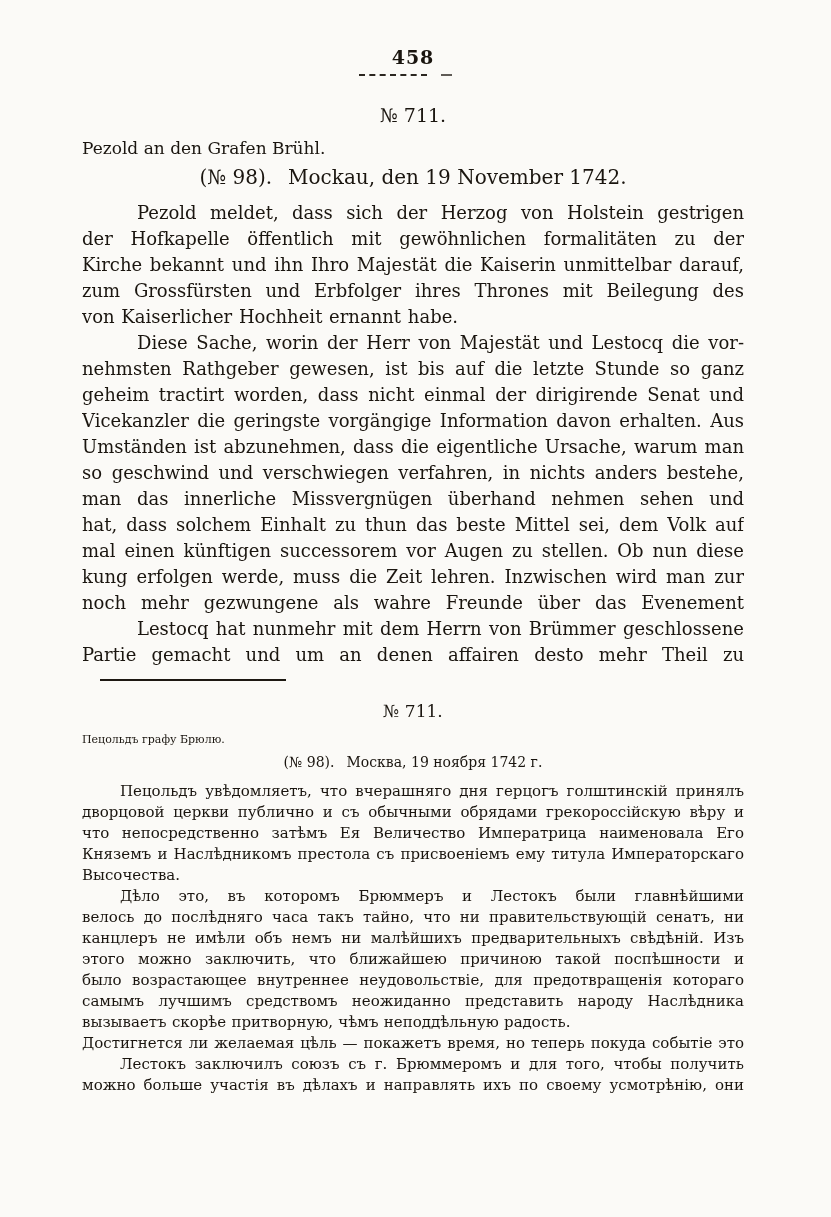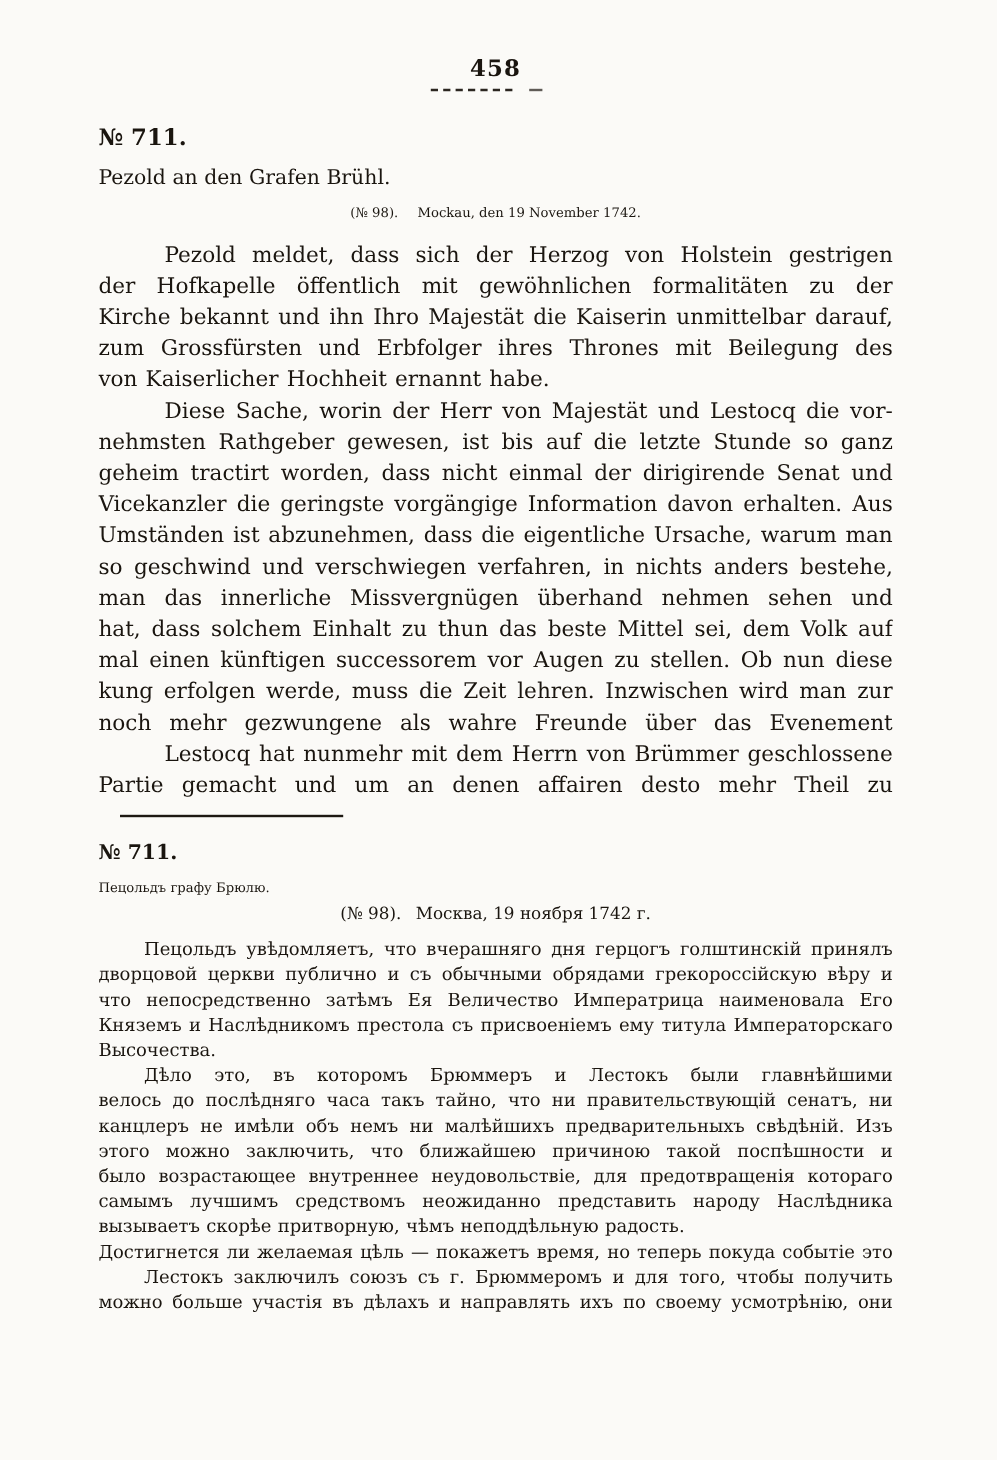--- a/index.html
+++ b/index.html
@@ -27,30 +27,30 @@
   .pageno-rule {
     display: flex; justify-content: center; align-items: center;
     gap: 14px; height: 4px; margin-top: 5px;
     transform: translateX(-8px);
   }
   .dash-long { width: 68px; border-top: 2px dashed #2b2620; }
   .dash-short { width: 11px; border-top: 2px solid #2b2620; opacity: .75; }
 
   
   .doc-no {
-    margin-top: 26px; text-align: left;
-    font-size: 19px; line-height: 24px; font-weight: bold;
+    margin-top: 26px; text-align: center;
+    font-size: 19px; line-height: 24px; font-weight: normal;
   }
   .doc-title {
     margin-top: 11px; 
     font-size: 17px; line-height: 21px; font-weight: normal;
   }
   .dateline {
     margin-top: 9px; text-align: center;
-    font-size: 11px; line-height: 19px;
+    font-size: 20px; line-height: 19px;
   }
   .dateline .refno { margin-right: 16px; }
 
   
   .body-text { margin-top: 13px; }
   .line {
     text-align: justify;
     text-align-last: justify;
     overflow: hidden;
     word-spacing: 1px;

